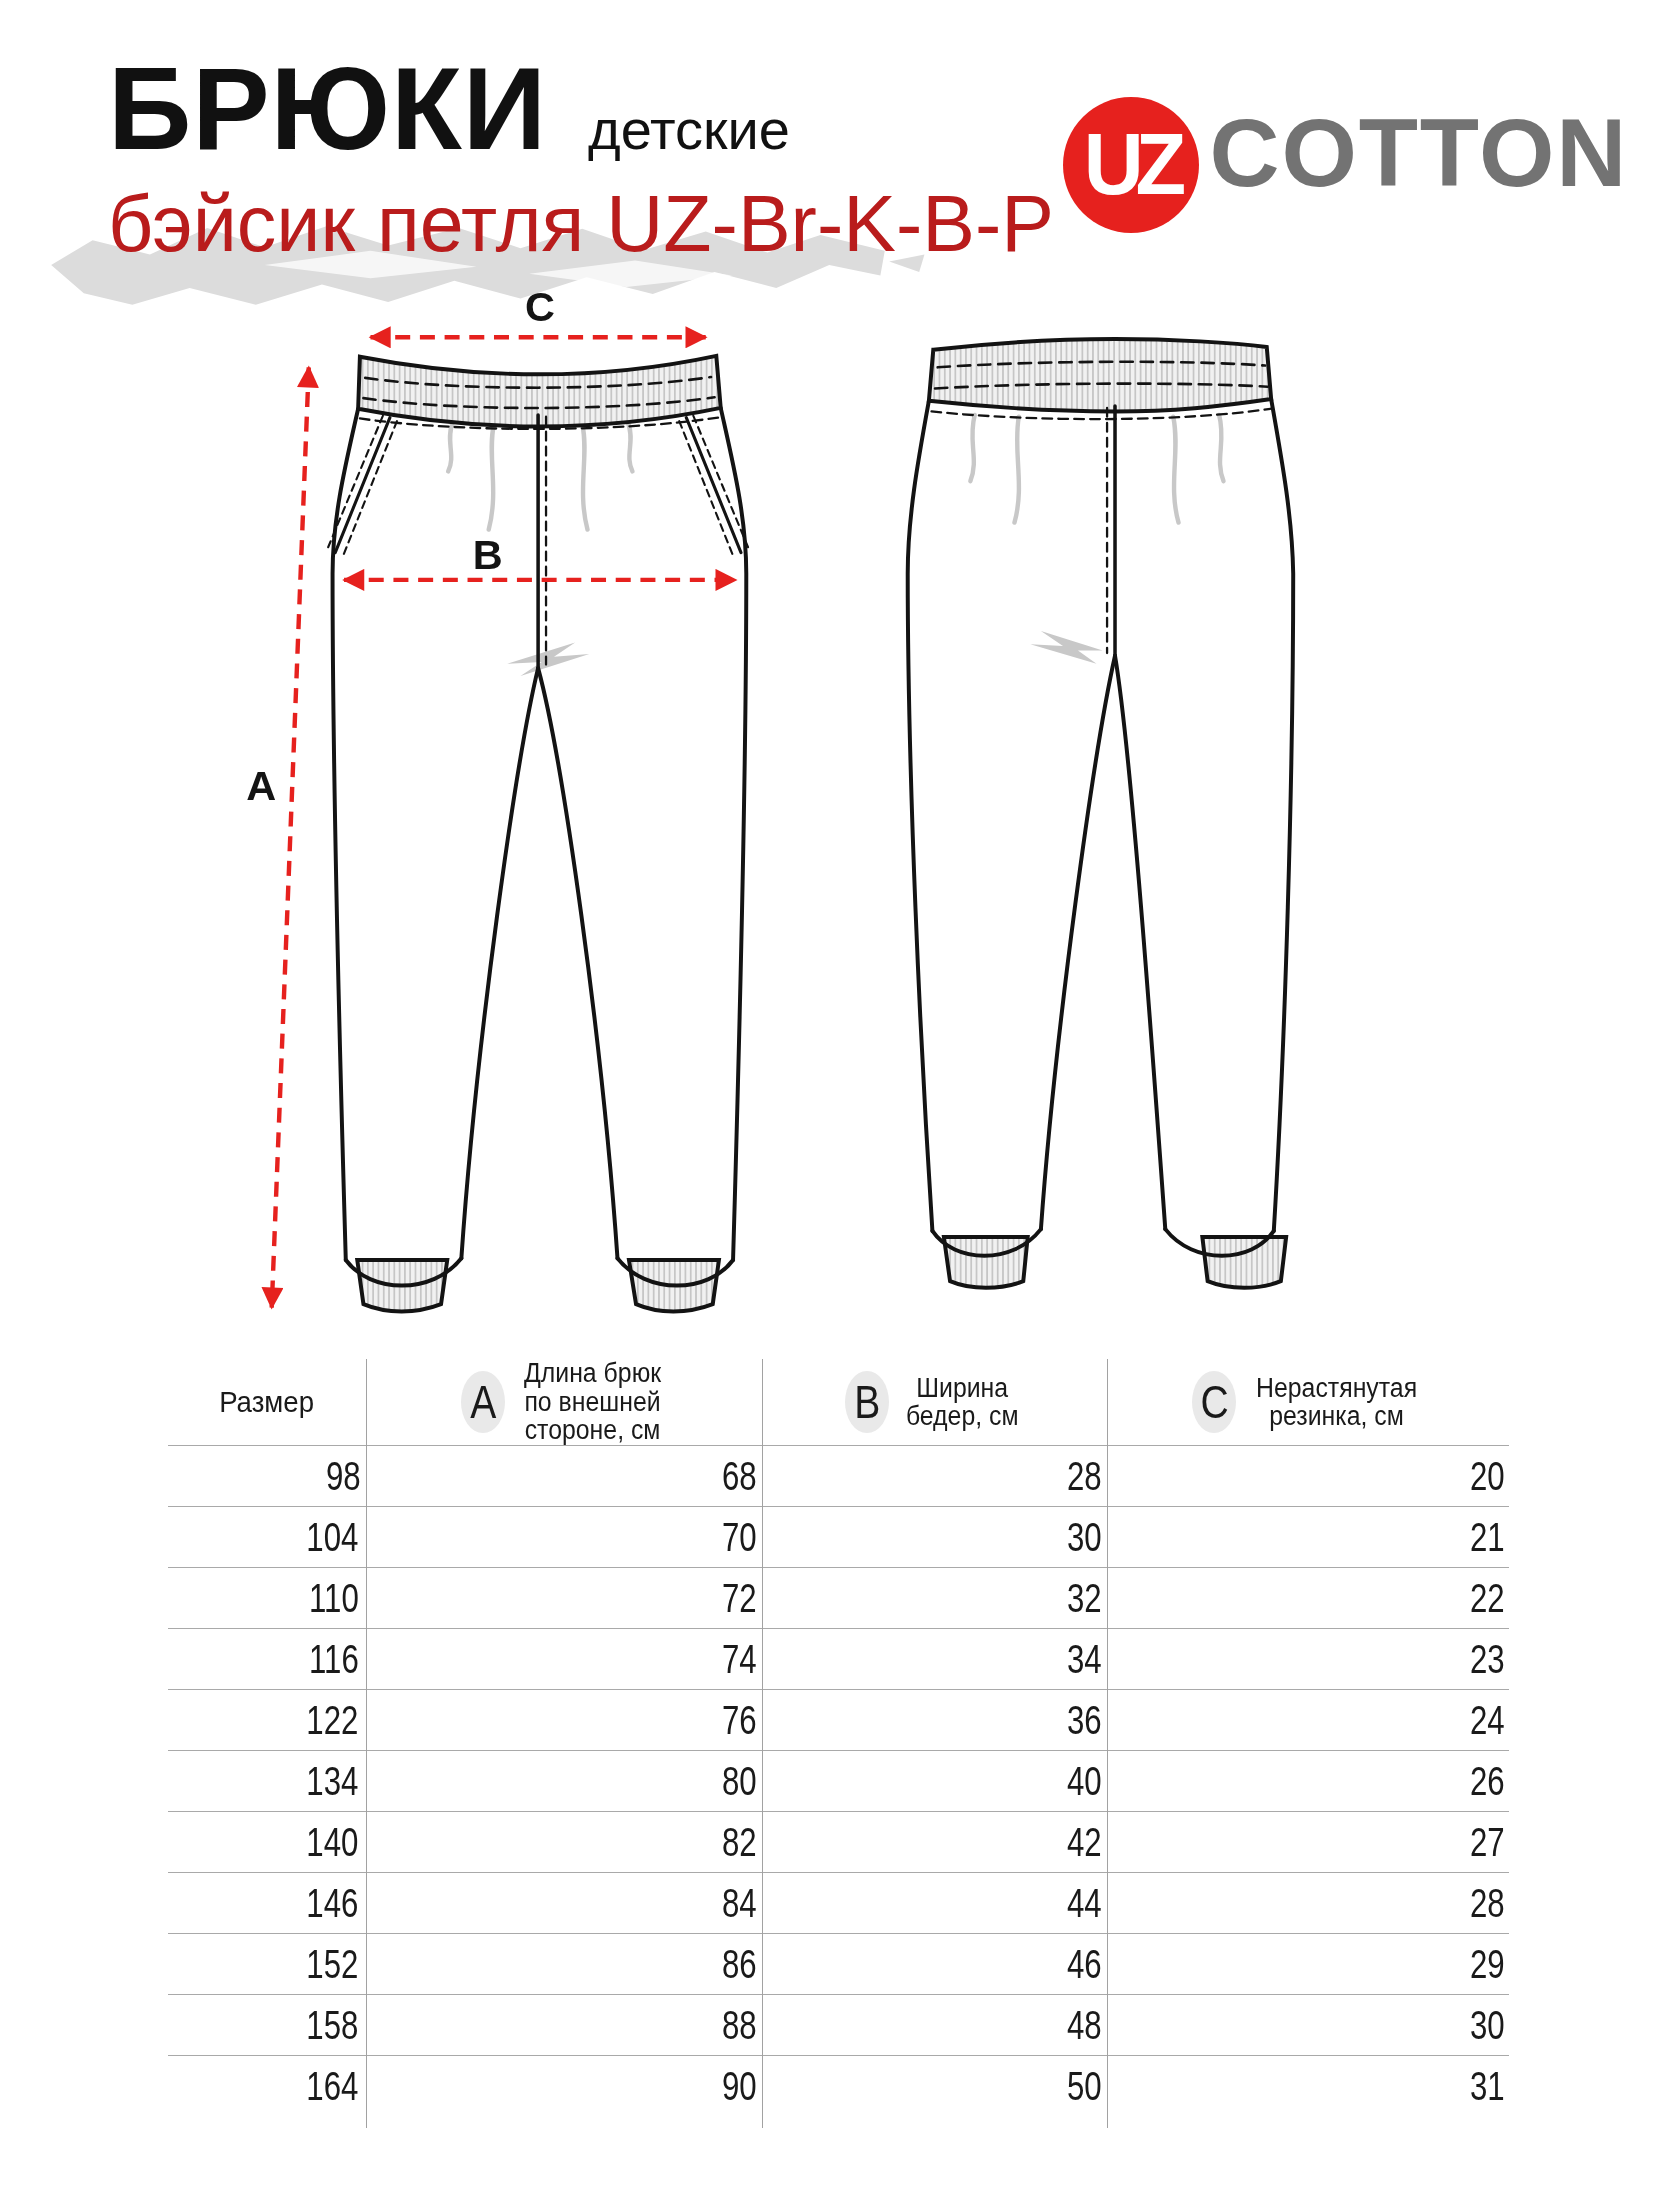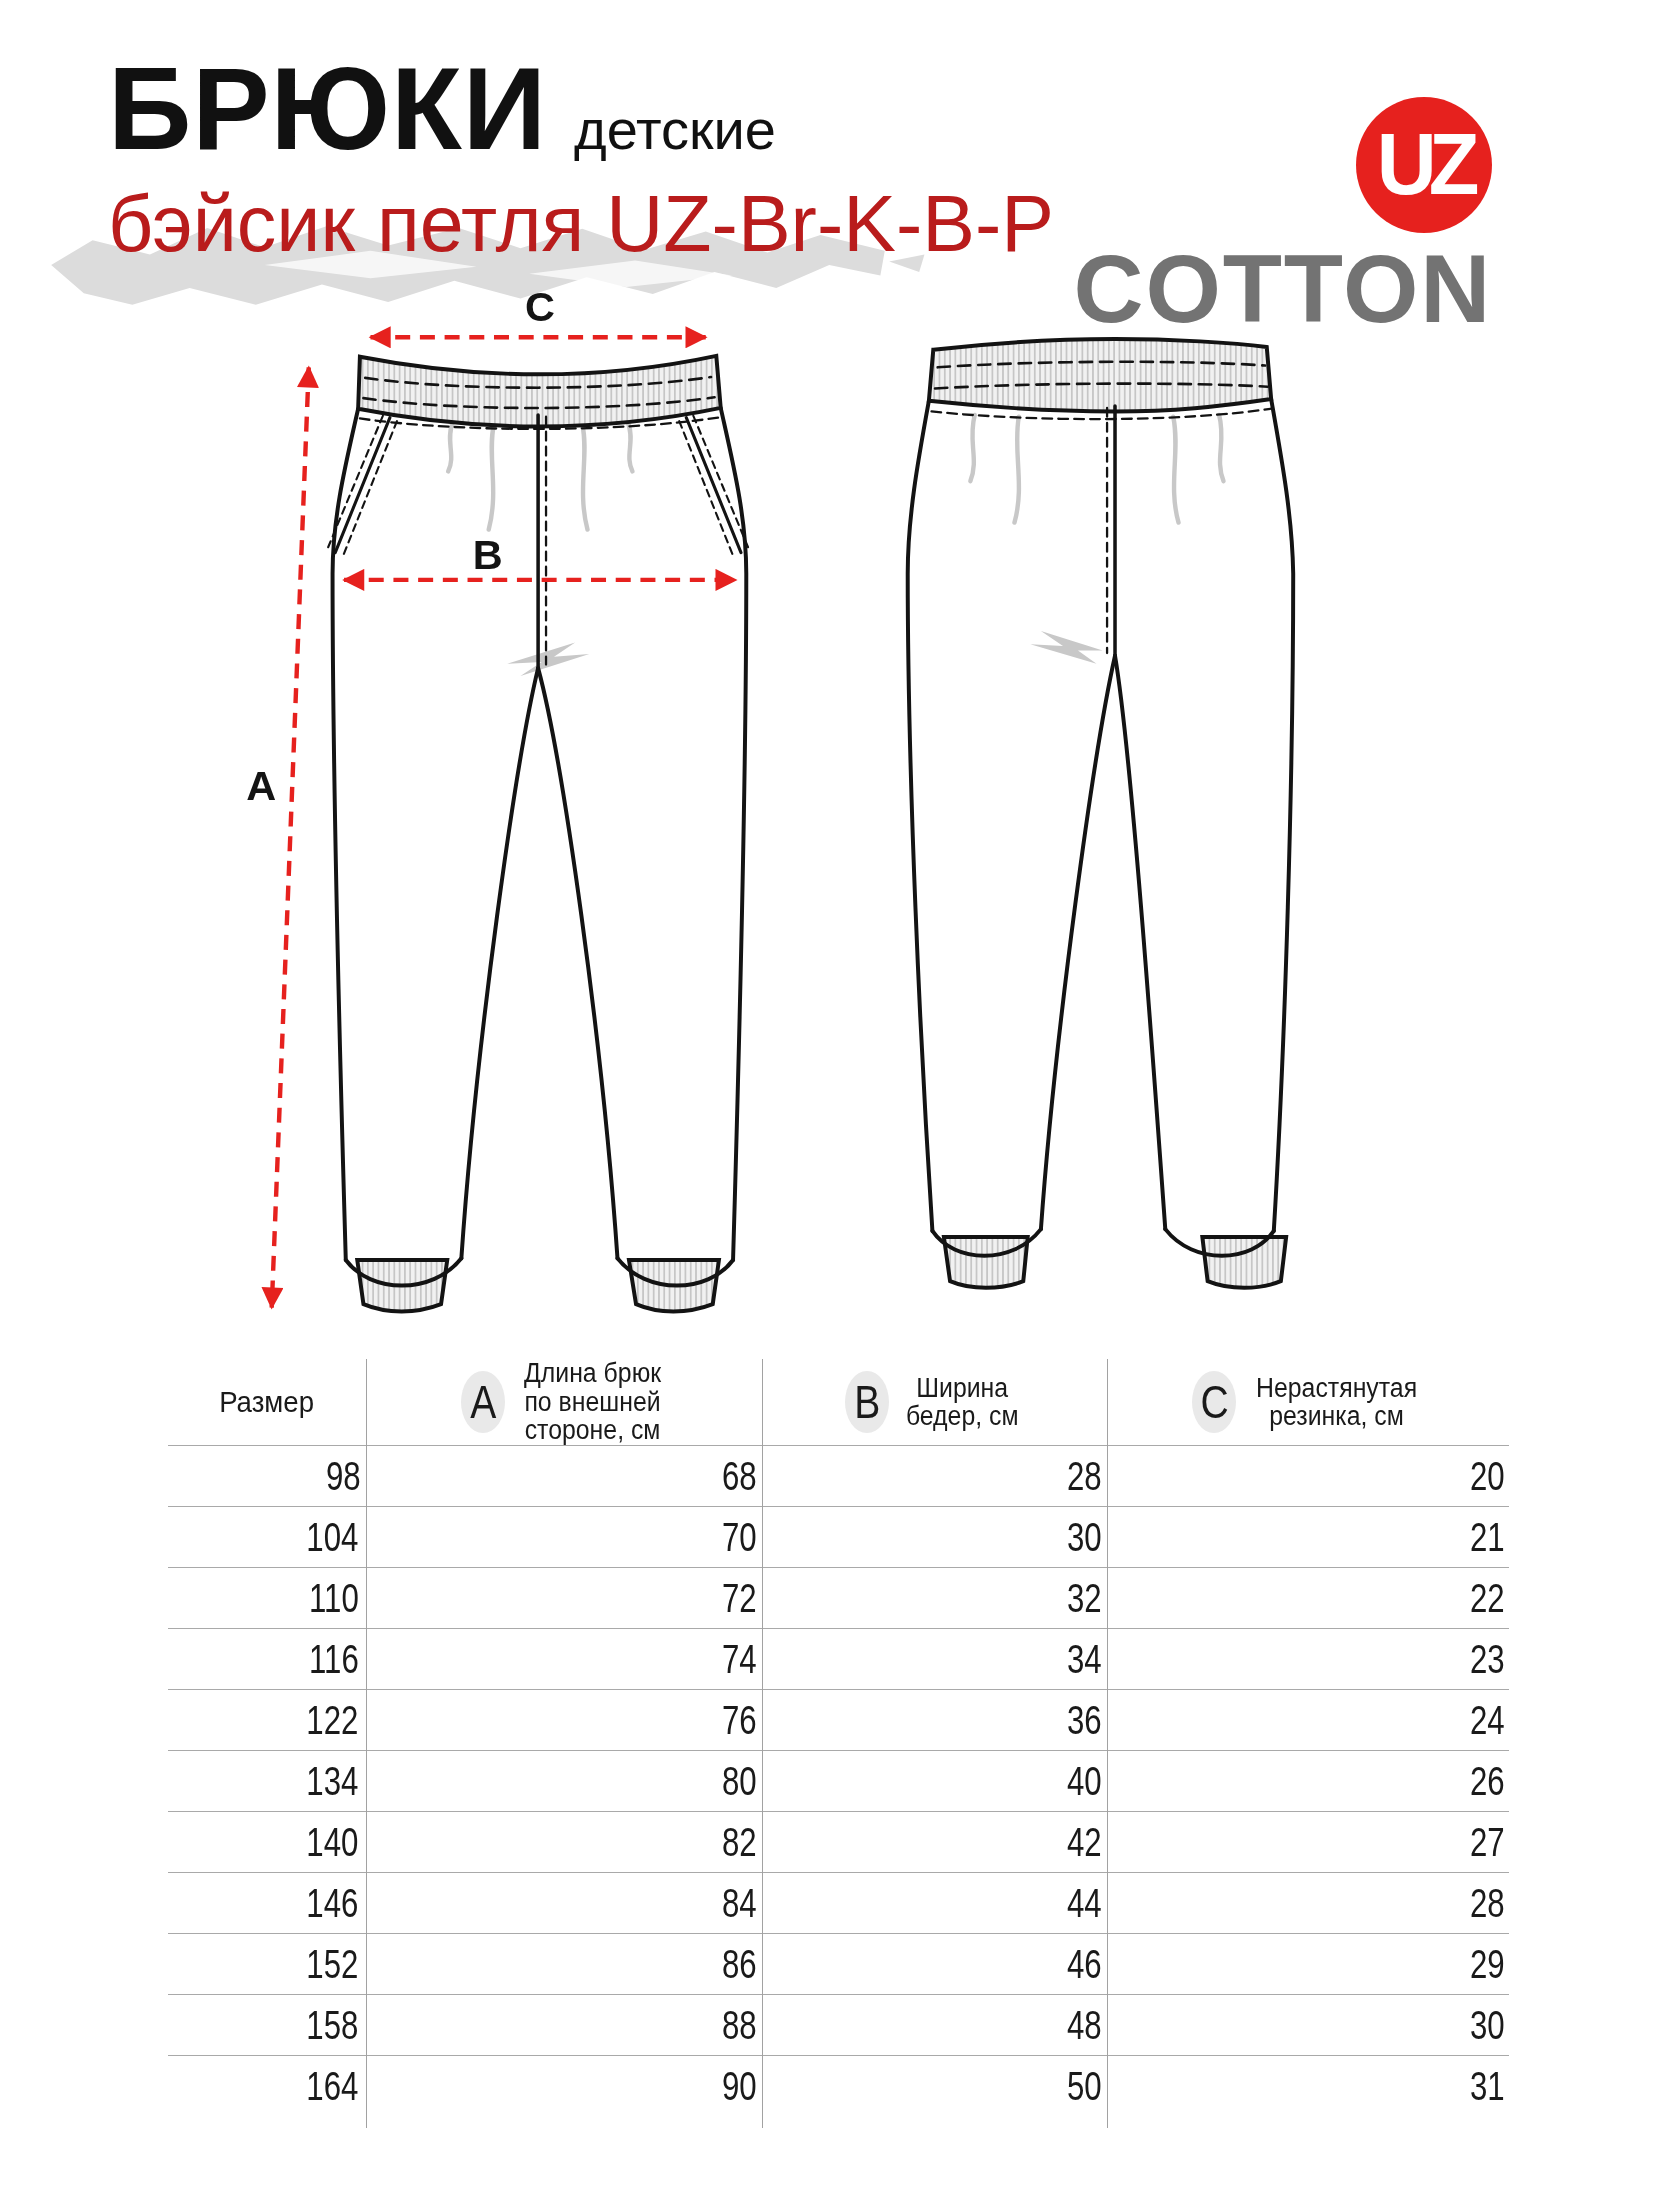--- a/index.html
+++ b/index.html
@@ -2,25 +2,25 @@
 <html style="font-size:14px"><head>
 <meta charset="utf-8">
 <style>
   html,body{margin:0;padding:0;background:#fff;}
   .page{
     position:relative;width:1654px;height:2206px;background:#fff;
     font-family:"Liberation Sans",sans-serif;overflow:hidden;color:#1a1a1a;
   }
   
   .title-block{position:absolute;left:108px;top:51px;z-index:2;}
-  .title-line{display:flex;align-items:baseline;gap:27px;line-height:1;}
+  .title-line{display:flex;align-items:baseline;gap:41px;line-height:1;}
   .title-main{font-size:116px;font-weight:800;letter-spacing:0.9px;color:#111;}
   .title-suffix{font-size:56px;font-weight:400;color:#111;}
   .subtitle{position:absolute;left:108px;top:184px;z-index:2;font-size:79px;font-weight:400;line-height:1;color:#b91c1c;letter-spacing:0;}
-  .logo{position:absolute;left:1063px;top:97px;display:flex;align-items:flex-end;z-index:2;flex-direction:column;}
+  .logo{position:absolute;left:1063px;top:97px;display:flex;align-items:flex-start;z-index:2;}
   .logo-circle{width:136px;height:136px;border-radius:50%;background:#e6211e;display:flex;align-items:center;justify-content:center;flex-shrink:0;}
   .logo-monogram{color:#fff;font-size:83px;font-weight:700;letter-spacing:-8px;transform:scaleY(1.05);}
   .logo-brand{font-size:97px;font-weight:700;letter-spacing:1.8px;color:#737373;margin-left:10.6px;}
   
   .diagram{position:absolute;left:0;top:0;z-index:1;}
   .diagram text{font-family:"Liberation Sans",sans-serif;font-weight:700;font-size:47px;fill:#141414;}
   
   .size-table{position:absolute;left:168px;top:1359px;width:1341px;z-index:2;}
   table{border-collapse:collapse;table-layout:fixed;width:100%;}
   col.w-size{width:198px;} col.w-a{width:396px;} col.w-b{width:345px;} col.w-c{width:402px;}

